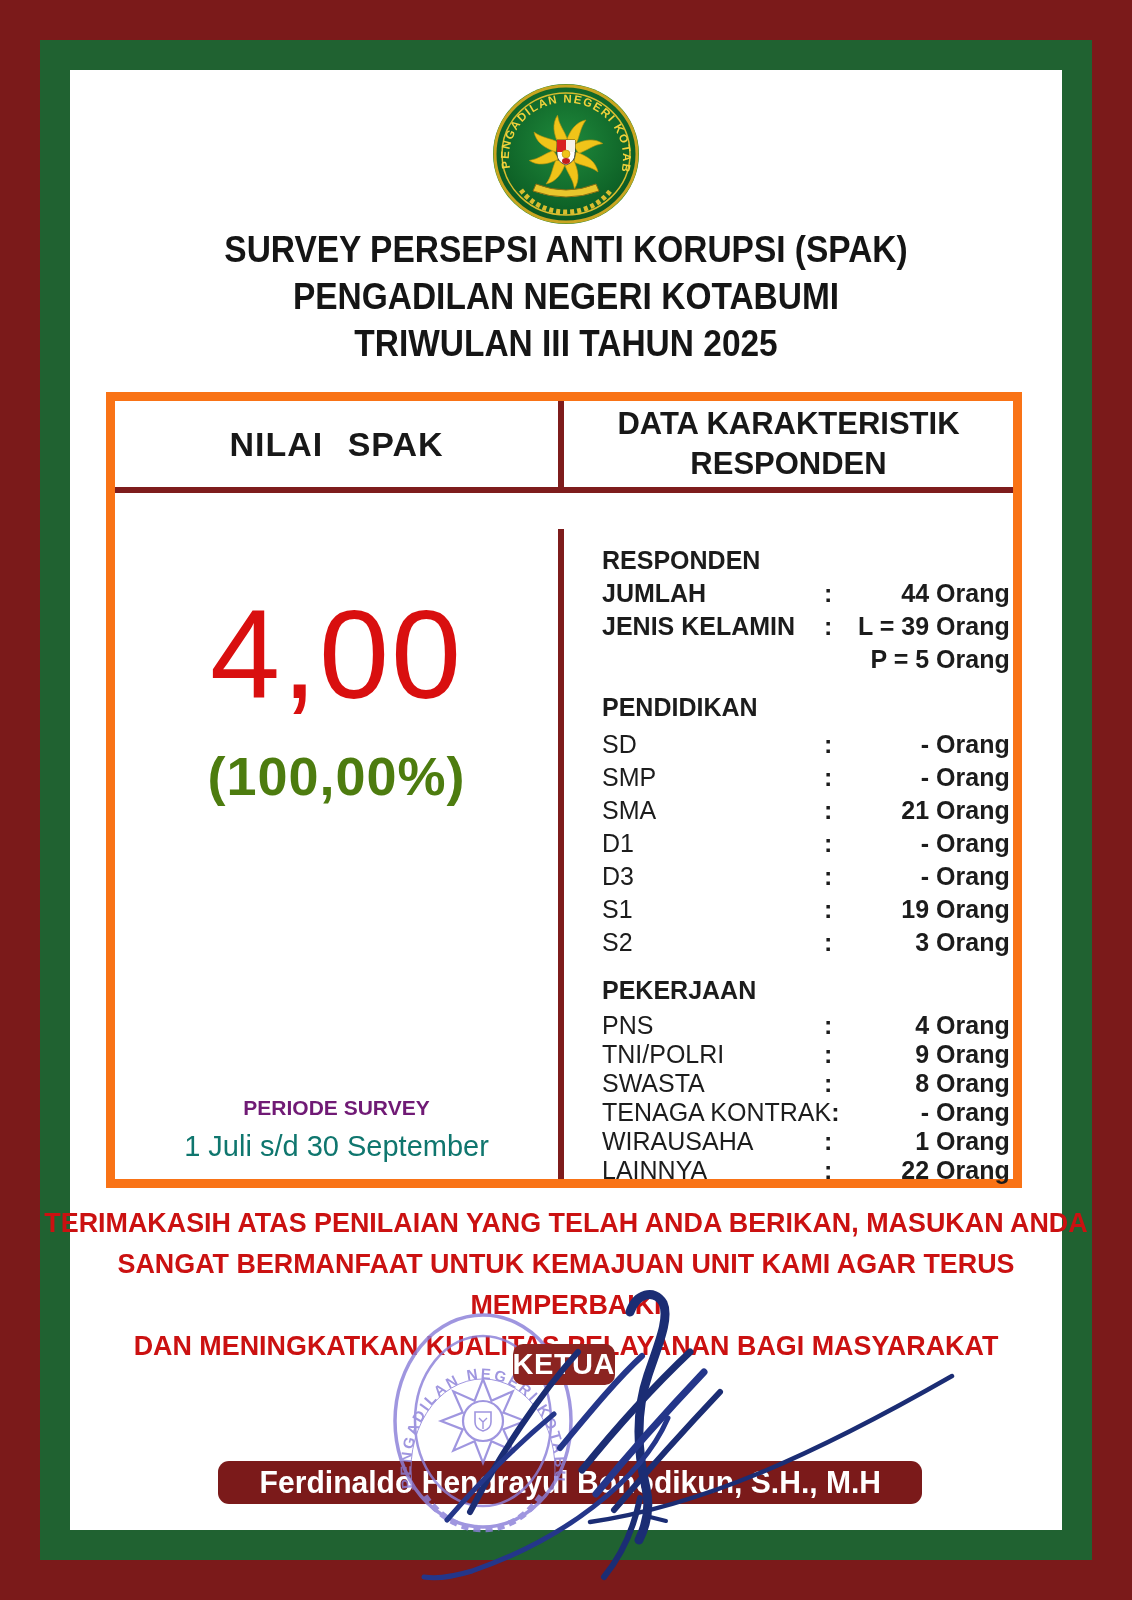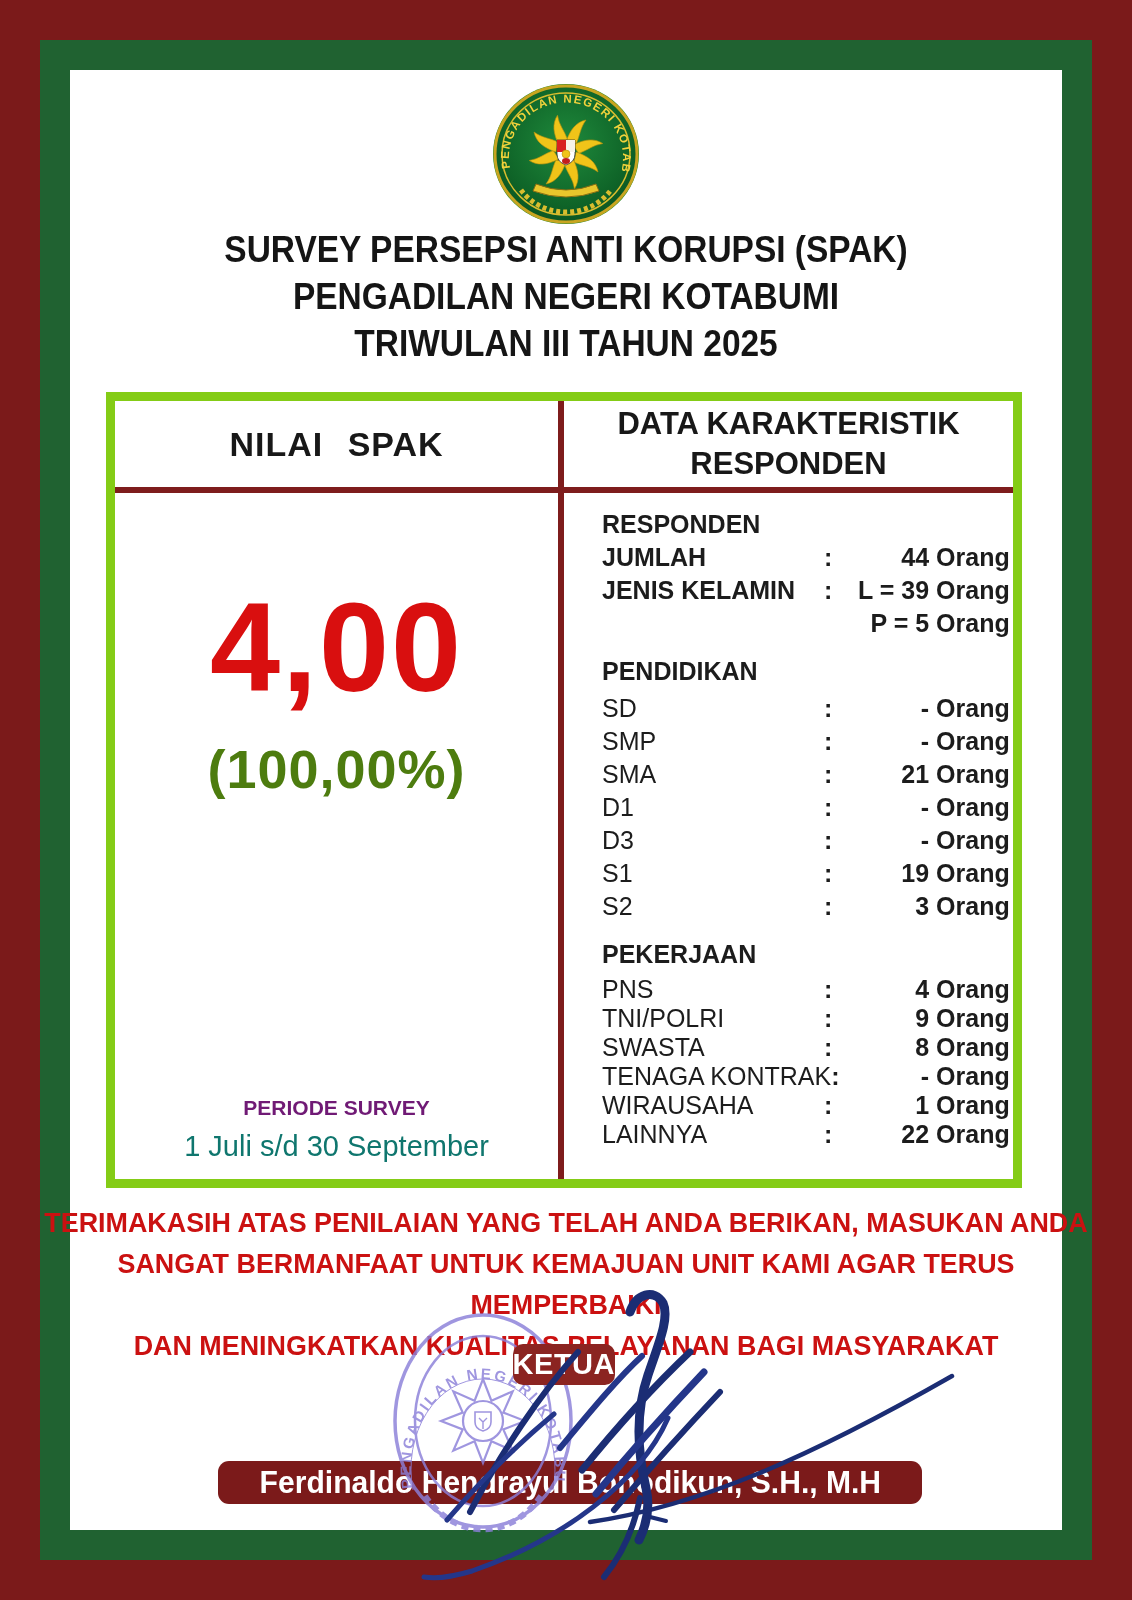--- a/index.html
+++ b/index.html
@@ -6,29 +6,29 @@
   body { font-family:"Liberation Sans", sans-serif; background:#555; }
   .page { position:relative; width:1132px; height:1600px; background:#7b1a1a; overflow:hidden; margin:0 auto; }
   .green-frame { position:absolute; left:40px; top:40px; right:40px; bottom:40px; background:#206231; }
   .white-area  { position:absolute; left:70px; top:70px; right:70px; bottom:70px; background:#ffffff; }
 
   .logo-wrap { position:absolute; left:50%; top:82px; transform:translateX(-50%); z-index:1; }
 
   .title-block { position:absolute; left:0; top:226px; width:100%; text-align:center; z-index:1; }
   .title-line { font-size:36px; font-weight:800; color:#151515; line-height:47px; letter-spacing:0px; transform:scaleX(0.93); transform-origin:center; }
 
-  .spak-table { position:absolute; left:106px; top:392px; width:916px; height:796px; border:9px solid #84cc16; background:#fff; display:flex; flex-direction:column; z-index:1; }
+  .spak-table { position:absolute; left:106px; top:392px; width:916px; height:796px; border:9px solid #f97316; background:#fff; display:flex; flex-direction:column; z-index:1;gap:36px; }
   .thead { display:flex; border-bottom:6px solid #7e1c1c; height:92px; flex:none; }
   .th-left { width:449px; flex:none; border-right:6px solid #7e1c1c; display:flex; align-items:center; justify-content:center;
              font-size:34px; font-weight:800; color:#181818; word-spacing:14px; letter-spacing:1px; }
   .th-right { flex:1; display:flex; align-items:center; justify-content:center; text-align:center;
               font-size:31px; font-weight:800; color:#181818; line-height:40px; padding:16px 30px; }
   .tbody { flex:1; display:flex; min-height:0; }
   .td-left { width:449px; flex:none; border-right:6px solid #7e1c1c; display:flex; flex-direction:column; align-items:center; }
-  .score-value { margin-top:89px; font-size:126px; font-weight:700; color:#d90f0f; line-height:1.05; letter-spacing:2px; }
+  .score-value { margin-top:60px; font-size:126px; font-weight:400; color:#d90f0f; line-height:1.05; letter-spacing:2px; }
   .score-pct { margin-top:24px; font-size:54px; font-weight:800; color:#4d7c0f; letter-spacing:1px; }
   .periode { margin-top:auto; margin-bottom:16px; text-align:center; }
   .periode-label { font-size:21px; font-weight:800; color:#701a75; }
   .periode-value { font-size:29px; font-weight:400; color:#0f766e; margin-top:10px; }
 
   .td-right { flex:1; padding:14px 14px 6px 22px; color:#1c1c1c;margin-left:16px; }
   .sect-title { font-size:25px; font-weight:800; line-height:34px; }
   .sect { margin-top:0; }
   .sect + .sect { margin-top:14px; }
   .drow { display:flex; align-items:flex-start; font-size:25px; line-height:33px; }

